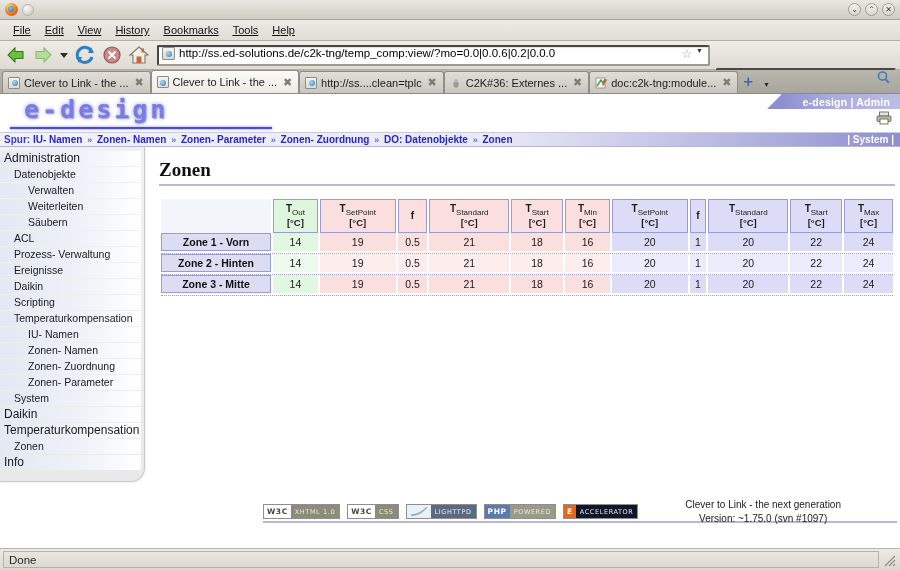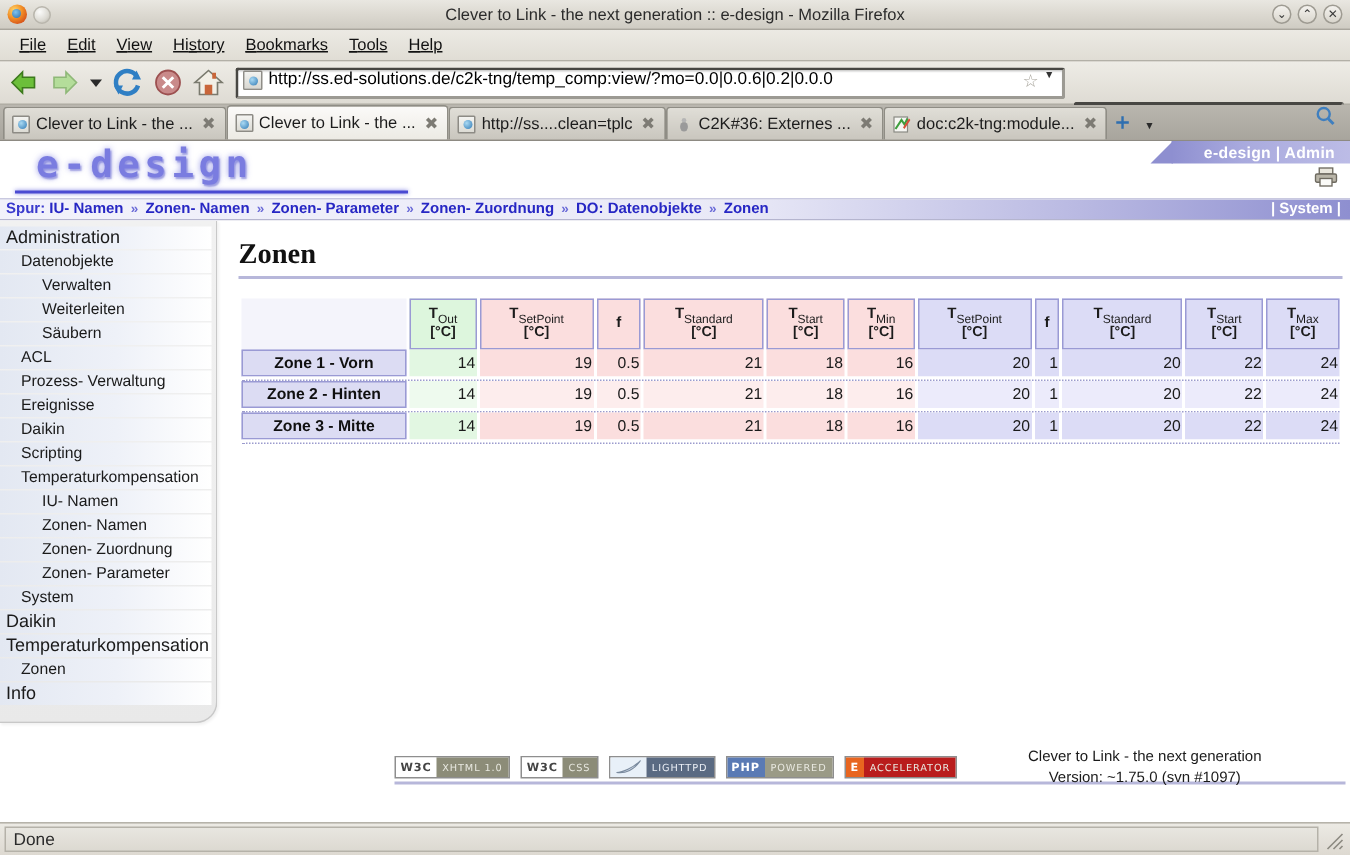--- a/index.html
+++ b/index.html
@@ -264,21 +264,21 @@
   .c-pink  { background: #fbdede; }
   .c-blue  { background: #dcdcf6; }
 
   td.rowlabel {
     border: 1px solid #9a9ad4;
     background: #dcdcf3;
     text-align: center; font-weight: bold; font-size: 10.5px;
     color: #101010; height: 18px; width: 110px;
   }
   td.val {
-    text-align: right; font-size: 10.5px; color: #1a1a1a;
+    text-align: center; font-size: 10.5px; color: #1a1a1a;
     height: 18px; border: none;
   }
   
   tr.odd td.v-green { background: #e2f7e2; }
   tr.odd td.v-pink  { background: #fbdede; }
   tr.odd td.v-blue  { background: #dcdcf6; }
   tr.even td.v-green { background: #eefaee; }
   tr.even td.v-pink  { background: #fdeded; }
   tr.even td.v-blue  { background: #ecebfb; }
   tr.sep td { height: 3px; padding: 0; border: none;
@@ -303,21 +303,21 @@
   }
   .badge .br {
     background: #8c8c78; color: #e8e8e0;
     padding: 0 4px; height: 100%; display:flex; align-items:center;
   }
   .badge.lighttpd .bl { background: #e8f0f8; }
   .badge.lighttpd .br { background: #5a6a82; color: #eaeef5; }
   .badge.php .bl { background: #5a7ab4; color: #fff; }
   .badge.php .br { background: #9a9a86; }
   .badge.eacc .bl { background: #e8651f; color: #fff; }
-  .badge.eacc .br { background: #b91c1c; }
+  .badge.eacc .br { background: #0f172a; }
   #foot-rule {
     position: absolute; left: 118px; right: 4px; bottom: 20px;
     height: 2px; background: #b7b7da;
   }
   #foot-text {
     position: absolute; right: 60px; bottom: 18px;
     text-align: center; font-size: 10px; color: #1a1a1a; line-height: 1.35;
   }
 
   
@@ -339,21 +339,20 @@
 </head>
 <body>
 
 <div id="window">
 
   <div id="titlebar">
     <div class="tb-icons">
       <span class="ff-logo"></span>
       <span class="gray-orb"></span>
     </div>
-    <div class="tb-title">Clever to Link - the next generation :: e-design - Mozilla Firefox</div>
     <div class="tb-buttons">
       <span class="wb">⌄</span>
       <span class="wb">⌃</span>
       <span class="wb">✕</span>
     </div>
   </div>
 
   <div id="menubar">
     <span class="mi"><u>F</u>ile</span>
     <span class="mi"><u>E</u>dit</span>

